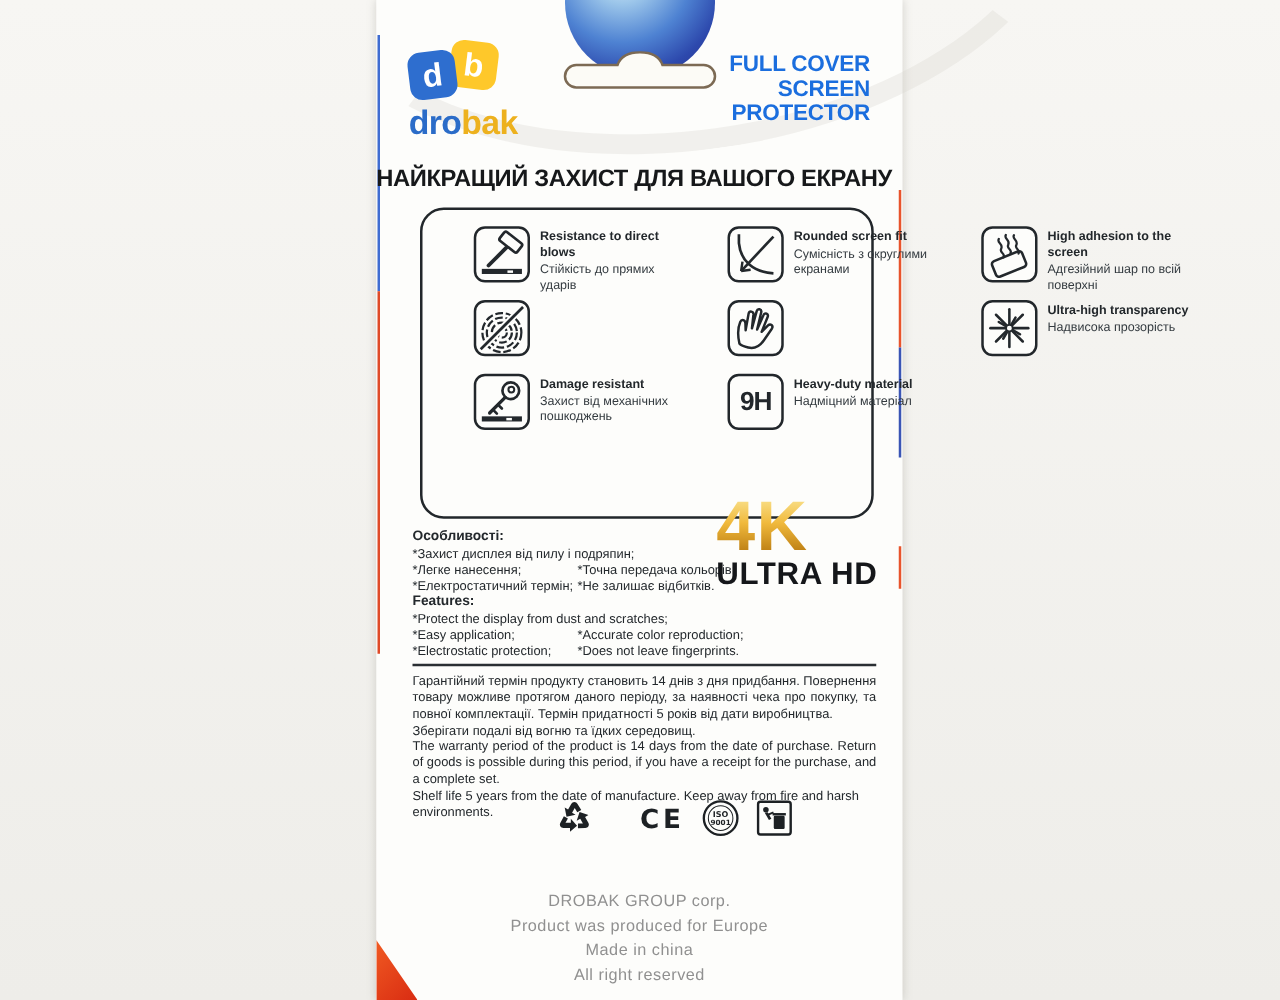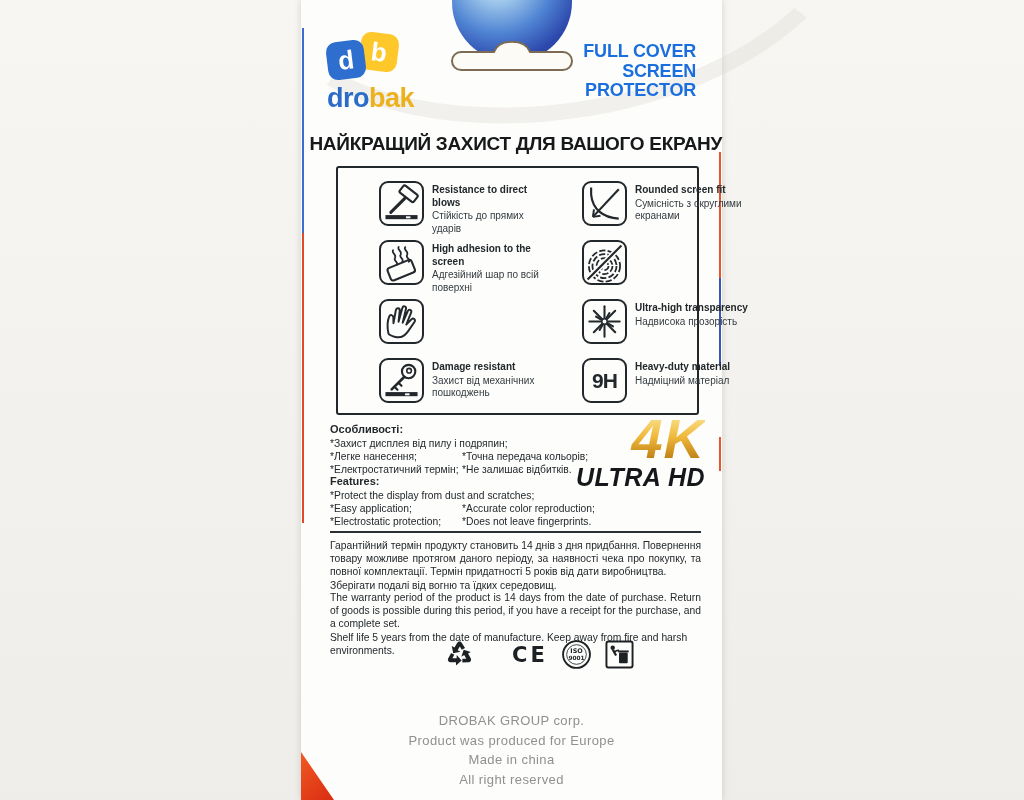--- a/index.html
+++ b/index.html
@@ -28,44 +28,44 @@
   .sq { position:absolute; width:38px; height:38px; border-radius:10px; display:flex; align-items:center; justify-content:center;
         color:#fff; font-weight:bold; font-size:26px; line-height:1; }
   .sq.blue { left:0; top:8px; background:#2e6ecf; transform:rotate(-7deg); z-index:2; }
   .sq.yellow { left:33px; top:0; background:#fec82a; transform:rotate(7deg); z-index:1; }
   .wordmark { margin-top:4px; font-size:27px; font-weight:bold; letter-spacing:-.5px; line-height:1; }
   .wordmark .b1 { color:#2b6cc8; } .wordmark .b2 { color:#edb11e; }
 
   .tagline { position:absolute; right:26px; top:42px; text-align:right; color:#1b6ede;
              font-weight:bold; font-size:18px; line-height:19.5px; letter-spacing:-.2px; }
 
-  .headline { position:absolute; left:0; top:133px; width:100%; text-align:right; color:#16181a;
+  .headline { position:absolute; left:0; top:133px; width:100%; text-align:left; color:#16181a;
               font-weight:bold; font-size:19px; letter-spacing:-.3px; }
 
   
   .fbox { position:absolute; left:35px; top:166px; width:363px; height:249px; border:2.5px solid #22272b;
-          border-radius:3px; padding:13px 10px 10px 13px;
-          display:grid; grid-template-columns:1fr 1fr; grid-auto-rows:55px; row-gap:4px; column-gap:4px; }
+          border-radius:19px; padding:13px 10px 10px 13px;
+          display:grid; grid-template-columns:1fr 1fr 1fr; grid-auto-rows:55px; row-gap:4px; column-gap:4px; }
   .fcell { display:flex; align-items:flex-start; }
   .ficon { flex:none; width:45px; height:45px; border:2.2px solid #22272b; border-radius:9px;
            display:flex; align-items:center; justify-content:center; margin-right:8px; background:#fdfdfb;margin-left:28px; }
   .ficon svg { display:block; }
   .ftext { padding-top:3px; width:118px; }
   .f-en { font-size:10px; font-weight:bold; color:#22272b; line-height:12.5px; margin-bottom:1px; }
   .f-ua { font-size:10px; color:#343b40; line-height:12.5px; }
   .nineh { font-size:21px; font-weight:bold; color:#22272b; letter-spacing:-1px; }
 
   
   .list { position:absolute; left:29px; width:280px; font-size:10.3px; color:#23282c; line-height:13px; }
   .list.ua { top:423px; } .list.en { top:475px; }
   .list .ttl { font-weight:bold; font-size:11px; margin-bottom:1px; }
   .list .full { }
   .cols { display:grid; grid-template-columns:132px 1fr; }
 
-  .badge4k { position:absolute; left:272px; top:414px; width:132px; text-align:right;font-style:italic; }
+  .badge4k { position:absolute; left:272px; top:396px; width:132px; text-align:left; }
   .badge4k .fourk { font-size:56px; font-weight:bold; line-height:50px; letter-spacing:1px; color:#d89a1e;
                     background:linear-gradient(180deg,#f9e08a 5%,#f0b93c 45%,#b97a10 95%);
                     -webkit-background-clip:text; background-clip:text; -webkit-text-fill-color:transparent; }
   .badge4k .uhd { font-size:25px; font-weight:bold; letter-spacing:.5px; color:#15171a; line-height:26px; }
 
   .divider { position:absolute; left:29px; top:531px; width:371px; height:1.6px; background:#2a2f33; }
 
   .warranty { position:absolute; left:29px; width:371px; font-size:10.3px; color:#23282c; line-height:13.2px; }
   .warranty.ua { top:539px; } .warranty.en { top:591px; }
   .warranty .p1 { text-align:justify; }

